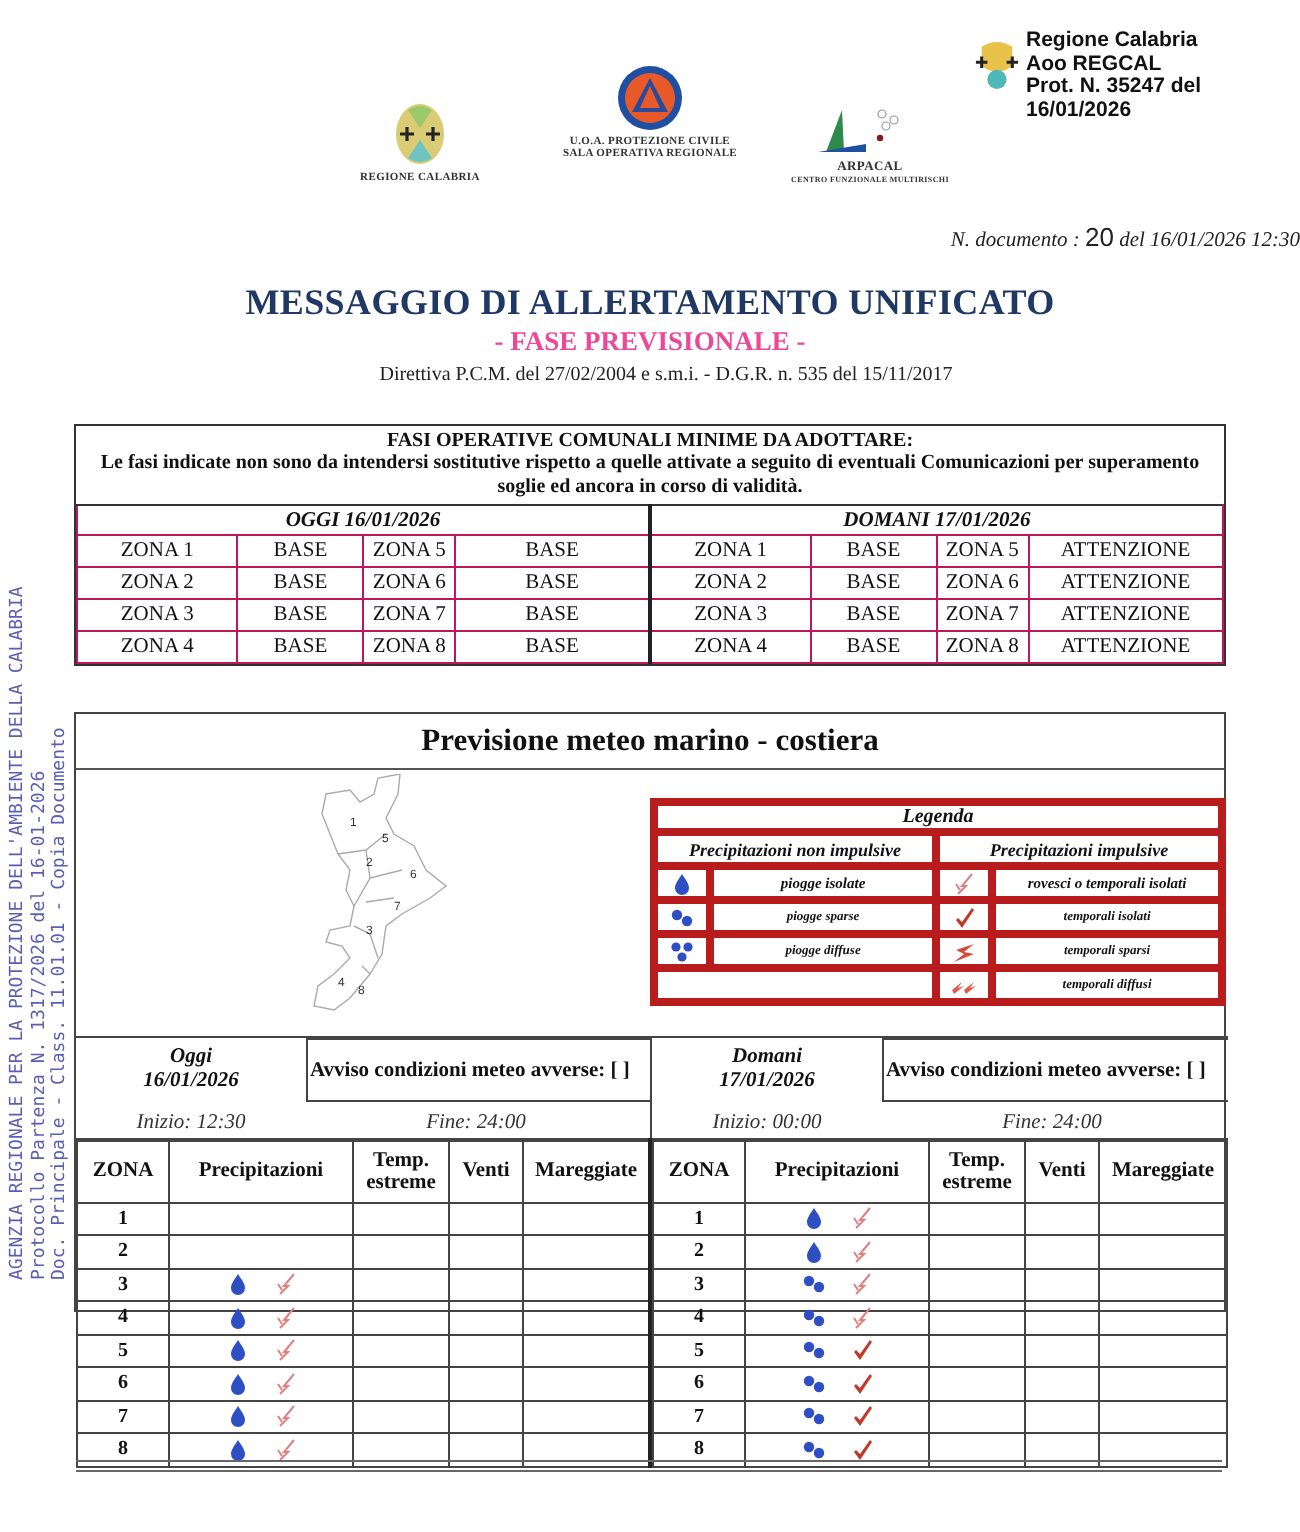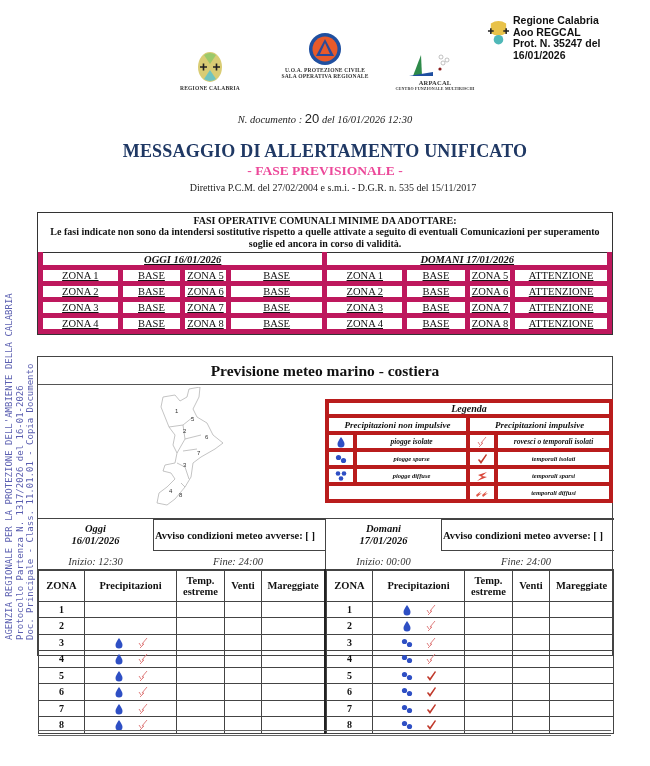--- a/index.html
+++ b/index.html
@@ -11,35 +11,35 @@
   .stamp .emblem { width: 24px; height: 28px; margin-right: 3px; margin-top: 4px; }
   .stamp .lines { font-family: "Liberation Sans", "DejaVu Sans", sans-serif; font-size: 10.5px; font-weight: bold; line-height: 11.5px; color: #111; }
 
   
   .logos { position: absolute; left: 125px; top: 32px; width: 375px; height: 64px; }
   .logo { position: absolute; text-align: center; font-size: 5.5px; font-weight: bold; color: #333; letter-spacing: 0.2px; }
   .logo-rc { left: 55px; top: 18px; width: 60px; }
   .logo-pc { left: 150px; top: 0; width: 100px; }
   .logo-arp { left: 270px; top: 20px; width: 80px; }
 
-  .docno { position: absolute; top: 111px; left: 0; width: 650px; text-align: center; font-size: 10.5px; font-style: italic; color: #222; }
+  .docno { position: absolute; top: 111px; left: 0; width: 650px; text-align: right; font-size: 10.5px; font-style: italic; color: #222; }
   .docno .num { font-family: "Liberation Sans", "DejaVu Sans", sans-serif; font-style: normal; font-size: 13px; }
   .title { position: absolute; top: 141px; left: 0; width: 650px; text-align: center; font-size: 18px; font-weight: bold; color: #1f3864; letter-spacing: 0.2px; }
   .subtitle { position: absolute; top: 163px; left: 0; width: 650px; text-align: center; font-size: 13.5px; font-weight: bold; color: #ec4899; }
   .directive { position: absolute; top: 182px; left: 0; width: 650px; text-align: center; font-size: 10px; color: #222; padding-left: 16px; }
 
   
   .side { position: absolute; left: 4px; top: 640px; transform-origin: 0 0; transform: rotate(-90deg); width: 380px; font-family: "DejaVu Sans Mono", "Liberation Mono", monospace; font-size: 9px; line-height: 10.5px; color: #5b5fb0; white-space: nowrap; }
 
   
   .fasi { position: absolute; left: 37px; top: 212px; width: 576px; border: 1.5px solid #333; }
   .fasi .head { text-align: center; font-weight: bold; font-size: 10px; padding-top: 2px; }
   .fasi .note { font-weight: bold; font-size: 10px; padding: 0 2px 3px 2px; line-height: 11.5px; text-align: center; }
-  .fasi table { width: 100%; border-collapse: collapse; font-size: 10.5px; text-decoration: underline; }
-  .fasi td { border: 5px solid #be185d; text-align: center; height: 16px; }
+  .fasi table { width: 100%; border-collapse: collapse; font-size: 10.5px; }
+  .fasi td { border: 1px solid #be185d; text-align: center; height: 16px; }
   .fasi td.day { font-style: italic; font-weight: bold; height: 15px; border-top: 1.5px solid #333; }
   .fasi td.sep { border-left: 2px solid #222; }
 
   
   .panel { position: absolute; left: 37px; top: 356px; width: 576px; height: 300px; border: 1.5px solid #444; }
   .panel-title { height: 28px; border-bottom: 1.5px solid #555; text-align: center; font-size: 15.5px; font-weight: bold; line-height: 28px; }
   .map { position: absolute; left: 107px; top: 30px; width: 90px; height: 120px; }
 
   .legend { position: absolute; left: 287px; top: 42px; width: 288px; border: 1.5px solid #444; border-collapse: collapse; font-size: 7.5px; font-style: italic; font-weight: bold; }
   .legend td { border: 4px solid #b91c1c; text-align: center; height: 17px; }

